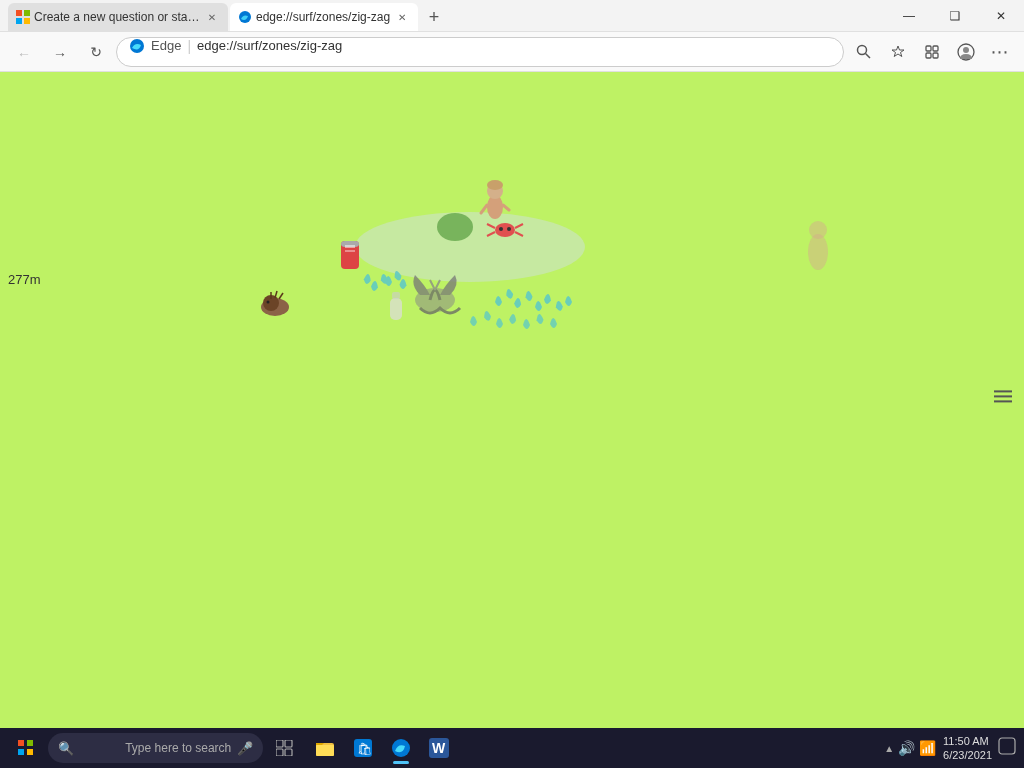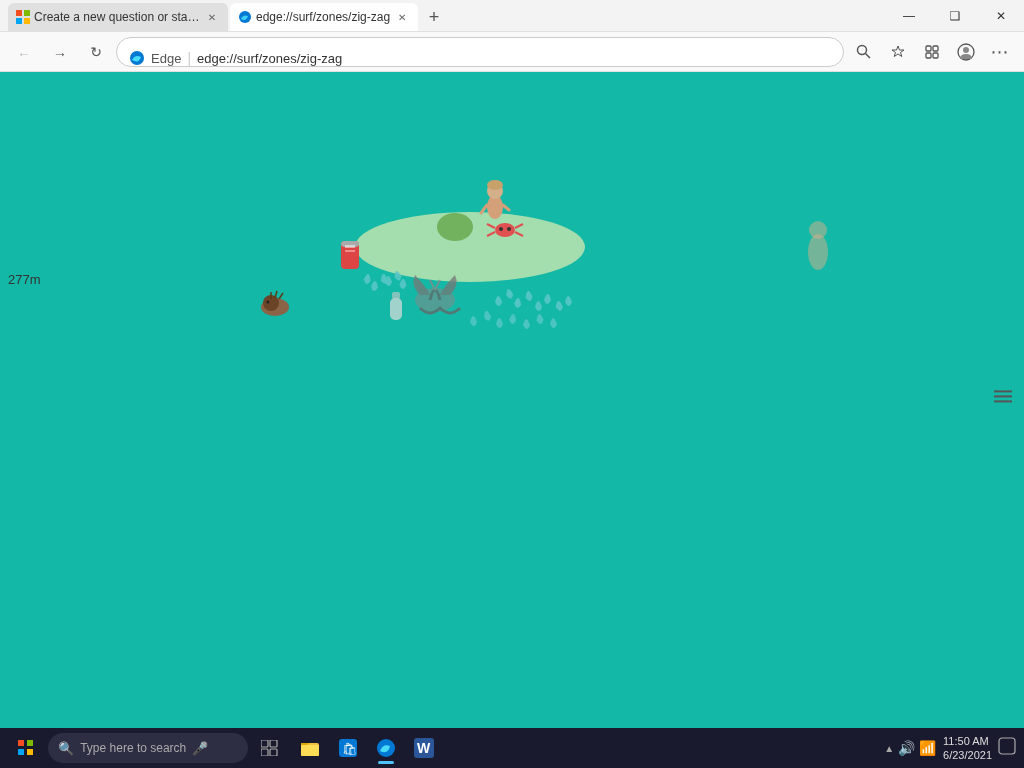--- a/index.html
+++ b/index.html
@@ -124,21 +124,21 @@
     }
     .nav-btn.disabled { color: #bbb; cursor: default; }
 
     .address-input-wrap {
       flex: 1;
       height: 30px;
       background: #fff;
       border: 1px solid #ccc;
       border-radius: 15px;
       display: flex;
-      align-items: flex-end;
+      align-items: flex-start;
       padding: 0 12px;
       gap: 6px;
     }
     .address-edge-logo {
       width: 16px;
       height: 16px;
       flex-shrink: 0;
     }
     .address-label {
       font-size: 13px;
@@ -211,21 +211,21 @@
       display: flex;
       align-items: center;
       background: #2d2d44;
       border-radius: 20px;
       padding: 0 10px;
       height: 30px;
       gap: 6px;
       min-width: 200px;
     }
     .taskbar-search-icon { color: #aaa; font-size: 13px; }
-    .taskbar-search-text { color: #aaa; font-size: 12px; }
+    .taskbar-search-text { color: #aaa; font-size: 12px; margin-left: 45px; }
     .taskbar-search-mic { color: #aaa; font-size: 13px; }
 
     .taskbar-right {
       display: flex;
       align-items: center;
       gap: 6px;
     }
     .time-date {
       display: flex;
       flex-direction: column;
@@ -288,21 +288,21 @@
       transform: translateX(-50%);
       width: 16px;
       height: 3px;
       background: #4fc3f7;
       border-radius: 2px;
     }
 
     .page-inner {
       width: 100%;
       height: calc(768px - 32px - 40px - 40px);
-      background: #14b8a6;
+      background: #bef264;
       position: relative;
     }
   </style>
 </head>
 <body>
 
 <div class="title-bar">
   <div class="title-bar-left">
     <div class="tabs-bar">
 

